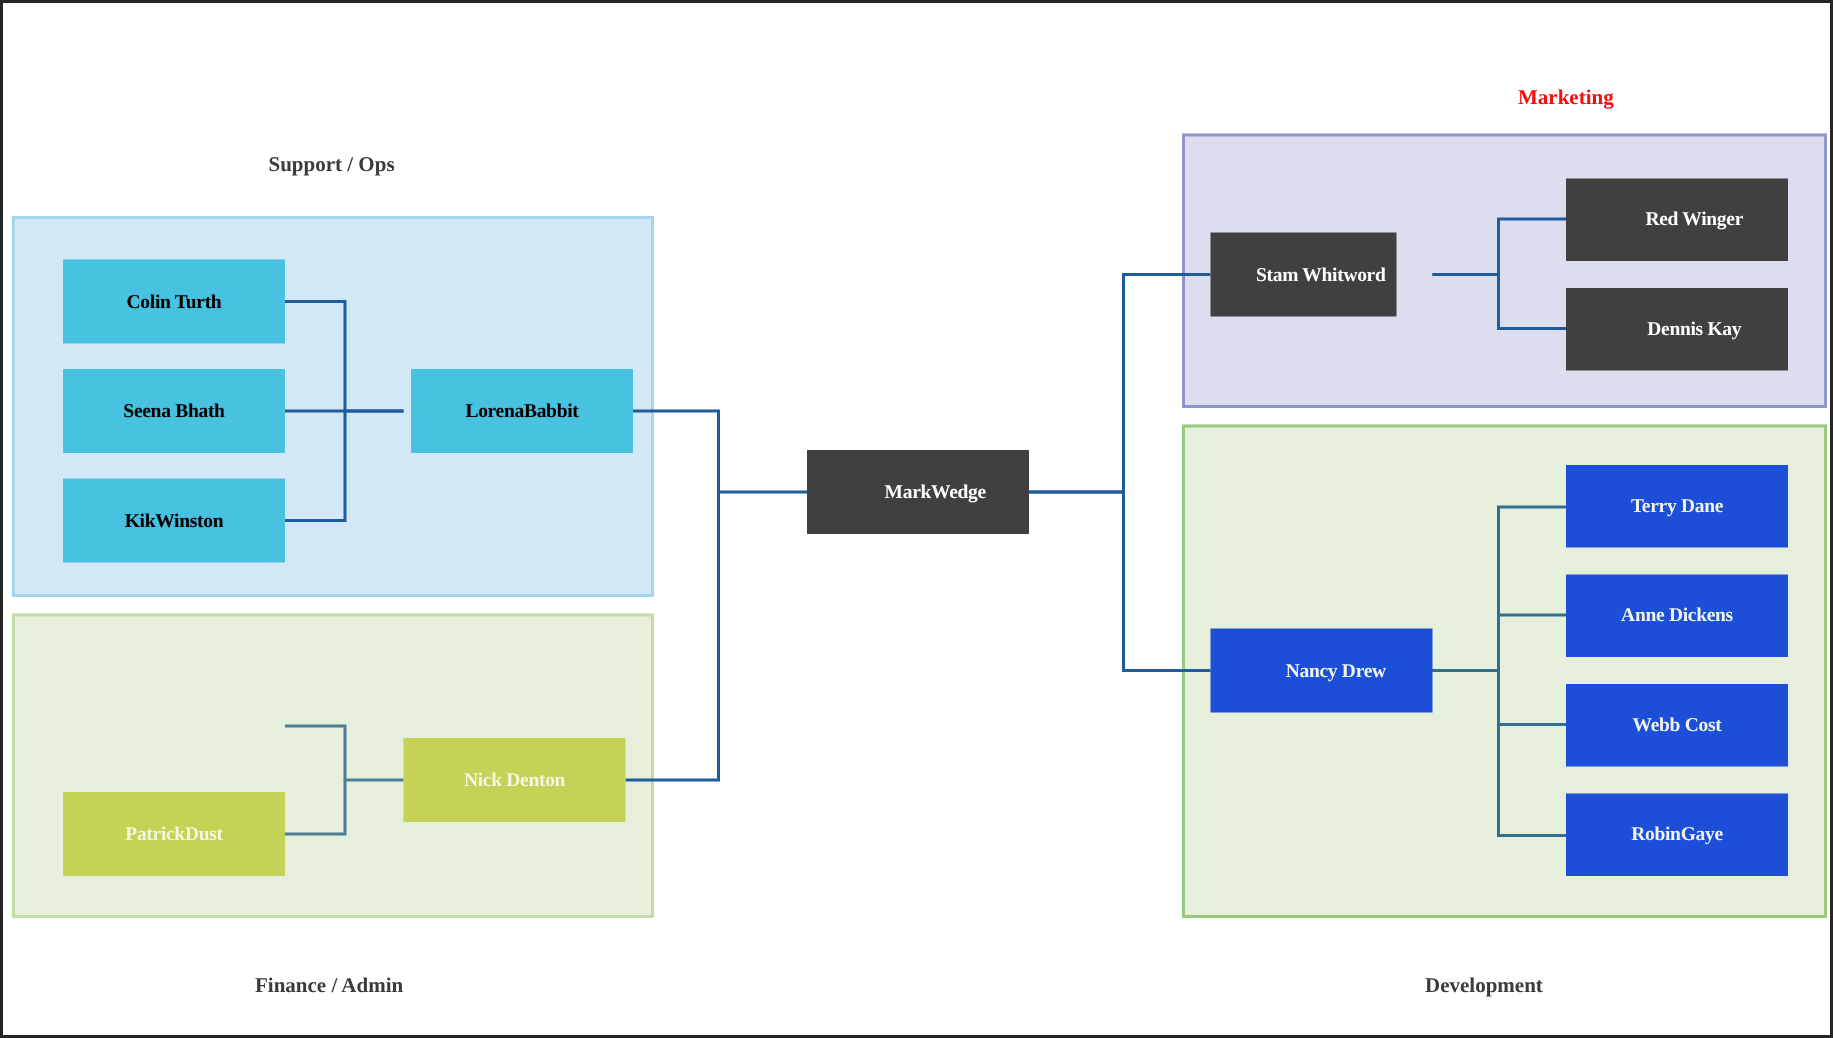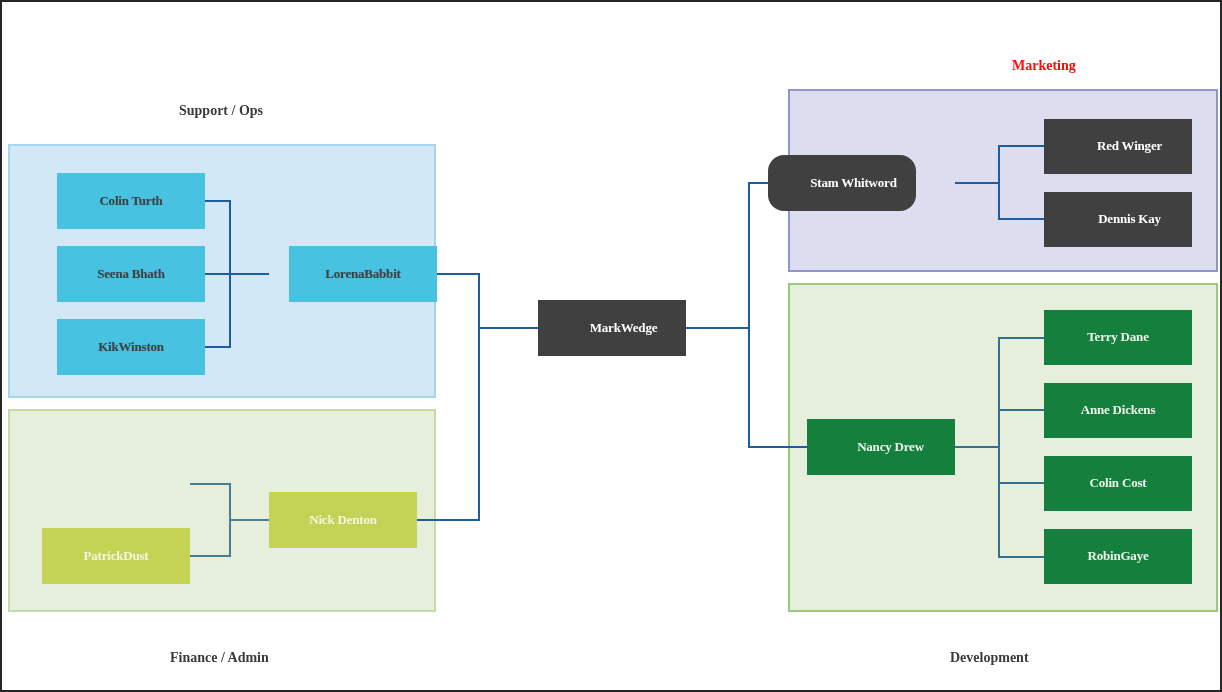--- a/index.html
+++ b/index.html
@@ -45,35 +45,34 @@
     justify-content: center;
     text-align: center;
     font-weight: bold;
     font-size: 13px;
     letter-spacing: -0.2px;
     line-height: 1.15;
     padding: 2px 6px;
   }
   .node-cyan {
     background: #47c2e0;
-    color: #404040;
+    color: #000000;
     text-shadow: 0 0 1px rgba(0,0,0,0.15);
-    margin-left: 15px;
   }
   .node-lime {
     background: #c4d355;
     color: #f3f6e3;
   }
   .node-purple {
     background: #404040;
     color: #ffffff;
     padding-left: 29px;
   }
   .node-green {
-    background: #15803d;
+    background: #1d4ed8;
     color: #eef5ea;
   }
   .caption {
     position: absolute;
     font-family: "Liberation Serif", "DejaVu Serif", serif;
     font-weight: bold;
     font-size: 14px;
     color: #3b3b3b;
     white-space: nowrap;
   }
@@ -144,28 +143,28 @@
   <div class="node node-cyan" style="left:40px; top:171px; width:148px; height:56px;">Colin Turth</div>
   <div class="node node-cyan" style="left:40px; top:244px; width:148px; height:56px;">Seena Bhath</div>
   <div class="node node-cyan" style="left:40px; top:317px; width:148px; height:56px;">KikWinston</div>
   <div class="node node-cyan" style="left:272px; top:244px; width:148px; height:56px;">LorenaBabbit</div>
 
   <div class="node node-lime" style="left:40px; top:526px; width:148px; height:56px;">PatrickDust</div>
   <div class="node node-lime" style="left:267px; top:490px; width:148px; height:56px;">Nick Denton</div>
 
   <div class="node node-purple" style="left:536px; top:298px; width:148px; height:56px;">MarkWedge</div>
 
-  <div class="node node-purple" style="left:766px; top:153px; width:148px; height:56px;border-radius:16px;">Stam Whitword</div>
+  <div class="node node-purple" style="left:805px; top:153px; width:124px; height:56px;">Stam Whitword</div>
   <div class="node node-purple" style="left:1042px; top:117px; width:148px; height:55px;">Red Winger</div>
   <div class="node node-purple" style="left:1042px; top:190px; width:148px; height:55px;">Dennis Kay</div>
 
   <div class="node node-green" style="left:805px; top:417px; width:148px; height:56px;padding-left:25px;">Nancy Drew</div>
   <div class="node node-green" style="left:1042px; top:308px; width:148px; height:55px;">Terry Dane</div>
   <div class="node node-green" style="left:1042px; top:381px; width:148px; height:55px;">Anne Dickens</div>
-  <div class="node node-green" style="left:1042px; top:454px; width:148px; height:55px;">Colin Cost</div>
+  <div class="node node-green" style="left:1042px; top:454px; width:148px; height:55px;">Webb Cost</div>
   <div class="node node-green" style="left:1042px; top:527px; width:148px; height:55px;">RobinGaye</div>
 
   <div class="caption" style="left:177px; top:101px;">Support /  Ops</div>
   <div class="caption caption-accent" style="left:986px; top:56px;margin-left:24px;">Marketing</div>
   <div class="caption" style="left:168px; top:648px;">Finance /  Admin</div>
   <div class="caption" style="left:948px; top:648px;">Development</div>
 
 </div>
 
 </body></html>

